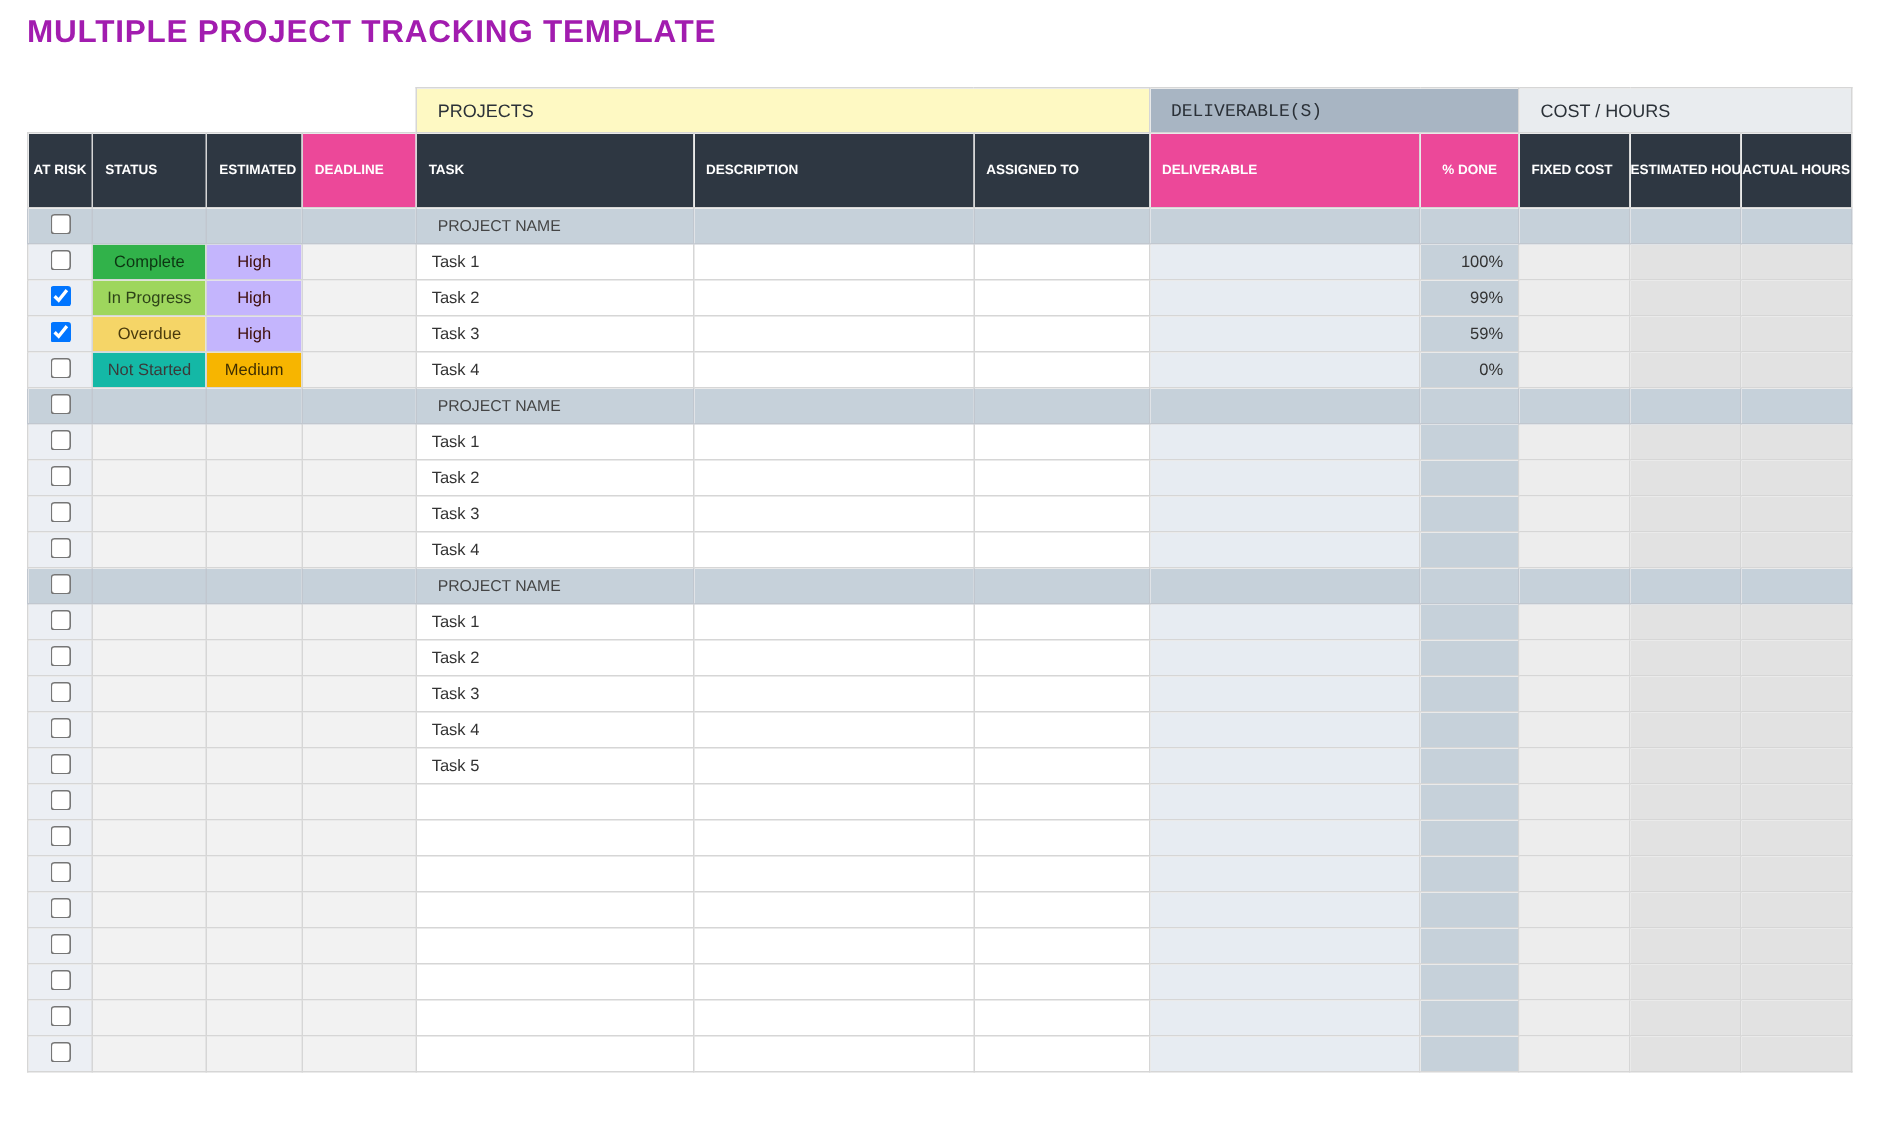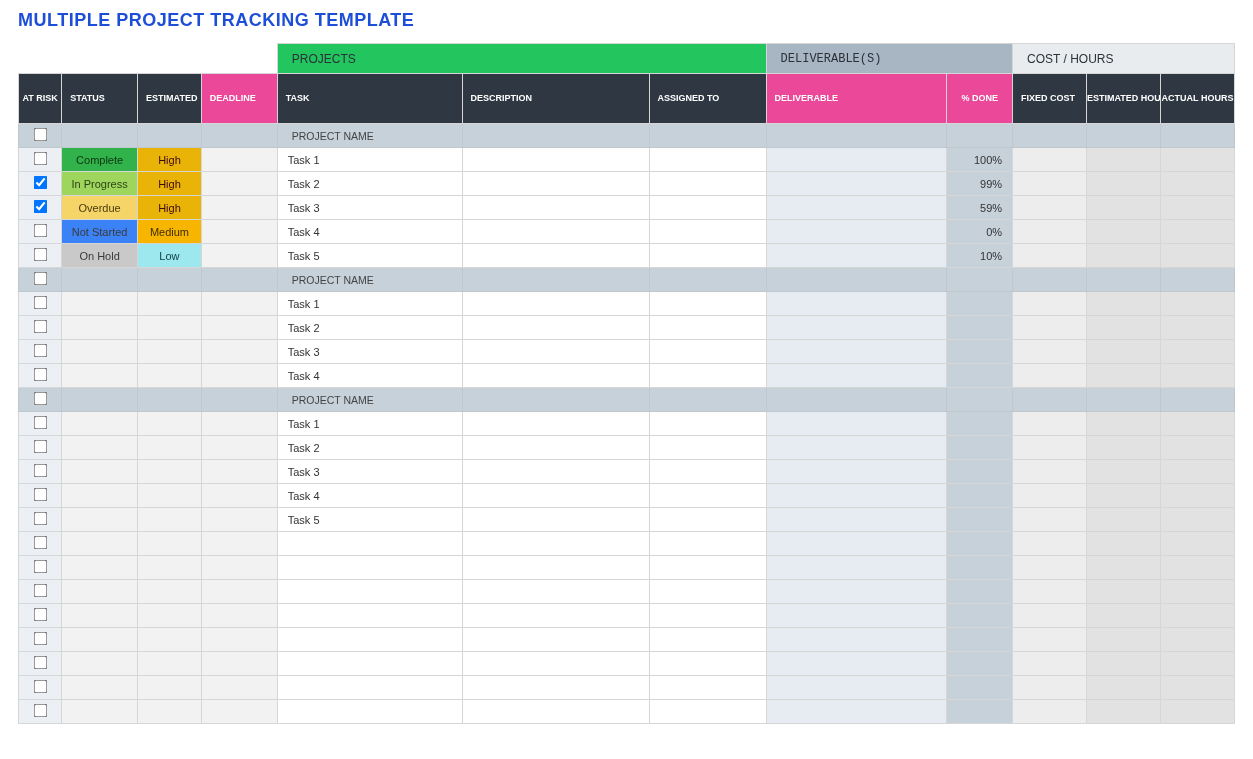--- a/index.html
+++ b/index.html
@@ -5,25 +5,25 @@
   * { box-sizing: border-box; }
   body {
     font-family: Arial, Helvetica, sans-serif;
     background: #ffffff;
     margin: 0;
     padding: 8px 18px;
     font-size: 11px;
     color: #333;
   }
   .title {
-    font-size: 18px;
+    font-size: 21px;
     font-weight: 700;
-    color: #1d4ed8;
+    color: #a21caf;
     letter-spacing: 0.5px;
-    margin: 2px 0 12px 0;
+    margin: 2px 0 24px 0;
   }
   table {
     border-collapse: collapse;
     width: 100%;
     table-layout: fixed;
   }
   td, th {
     border: 1px solid #d6d6d6;
     padding: 0;
     height: 24px;
@@ -31,21 +31,21 @@
     white-space: nowrap;
   }
   .group-row td {
     height: 30px;
     font-size: 12px;
     padding-left: 14px;
     color: #2b3138;
     font-weight: 400;
   }
   .group-blank { background: #ffffff; border-left: none; border-right: none; border-top: none; }
-  .group-projects { background: #22c55e; }
+  .group-projects { background: #fef9c3; }
   .group-deliv   { background: #a8b5c3; font-family: Liberation Mono, monospace; }
   .group-cost    { background: #e9ecef; }
   .hdr-row td {
     background: #2e3742;
     color: #ffffff;
     font-size: 9px;
     font-weight: 700;
     text-align: left;
     padding: 20px 8px;
     height: 30px;
@@ -87,23 +87,23 @@
   .data-row .cost-b   { background: #e2e2e2; }
 
   .pill {
     width: 100%; height: 100%;
     display:flex; align-items:center; justify-content:center;
     font-size: 11px;
   }
   .status-complete    { background:#31b24a; color:#0d3512; }
   .status-inprogress  { background:#9ed65d; color:#2d4318; }
   .status-overdue     { background:#f5d567; color:#4a3b0c; }
-  .status-notstarted  { background:#3b82f6; color:#3a3a3a; }
+  .status-notstarted  { background:#14b8a6; color:#3a3a3a; }
   .status-onhold      { background:#c9c9c9; color:#3a3a3a; }
-  .prio-high   { background:#eab308; color:#3d0c08; }
+  .prio-high   { background:#c4b5fd; color:#3d0c08; }
   .prio-medium { background:#f7b500; color:#3f2e00; }
   .prio-low    { background:#9de8ee; color:#114347; }
 </style>
 </head>
 <body>
 
 <div class="title">MULTIPLE PROJECT TRACKING TEMPLATE</div>
 
 <table>
   <colgroup>
@@ -241,42 +241,20 @@
         <td class="task-col"></td>
         <td class="task-col"></td>
         <td class="deliv-a"></td>
         <td class="deliv-b">
           <div class="inner right">0%</div>
         </td>
         <td class="cost-a"></td>
         <td class="cost-b"></td>
         <td class="cost-b"></td>
       </tr>
-      <tr class="data-row">
-        <td class="check-cell"><input type="checkbox" style=""></td>
-        <td>
-          <div class="pill status-onhold">On Hold</div>
-        </td>
-        <td>
-          <div class="pill prio-low">Low</div>
-        </td>
-        <td class="light"></td>
-        <td class="task-col">
-          <div class="inner">Task 5</div>
-        </td>
-        <td class="task-col"></td>
-        <td class="task-col"></td>
-        <td class="deliv-a"></td>
-        <td class="deliv-b">
-          <div class="inner right">10%</div>
-        </td>
-        <td class="cost-a"></td>
-        <td class="cost-b"></td>
-        <td class="cost-b"></td>
-      </tr>
       <tr class="proj-header-row">
         <td class="check-cell"><input type="checkbox" style=""></td>
         <td></td>
         <td></td>
         <td></td>
         <td class="task-col">PROJECT NAME</td>
         <td></td>
         <td></td>
         <td></td>
         <td></td>

